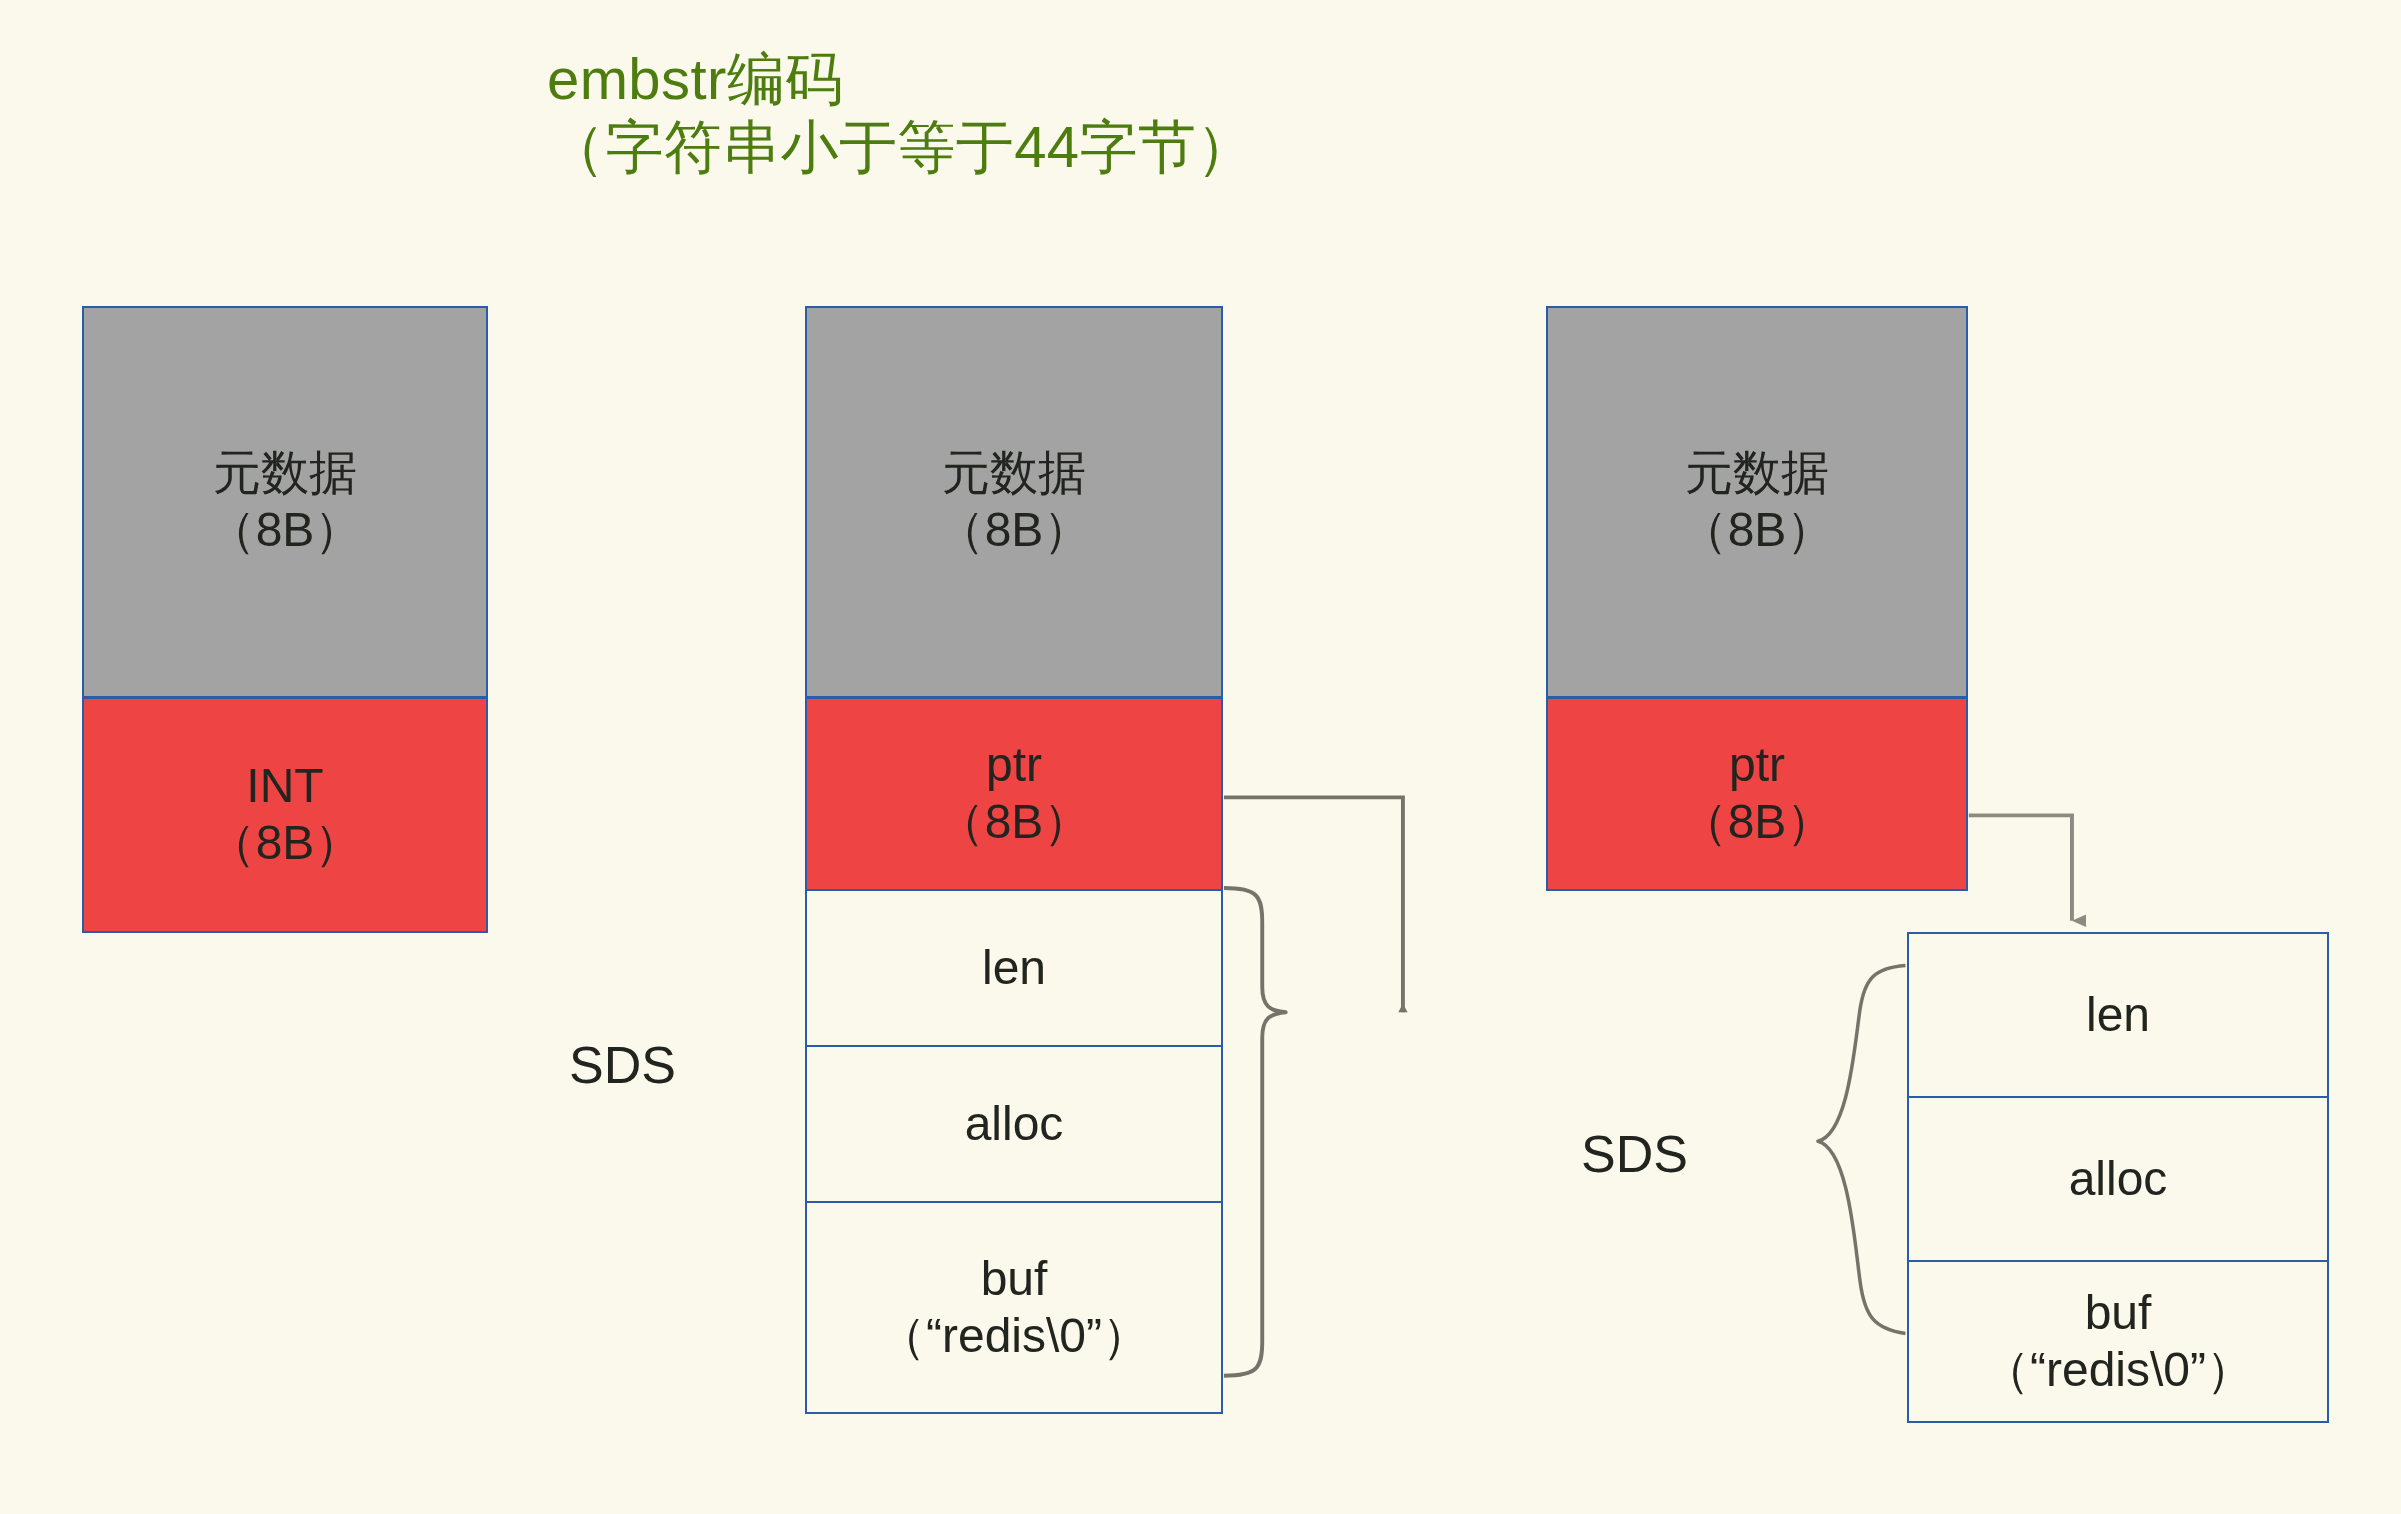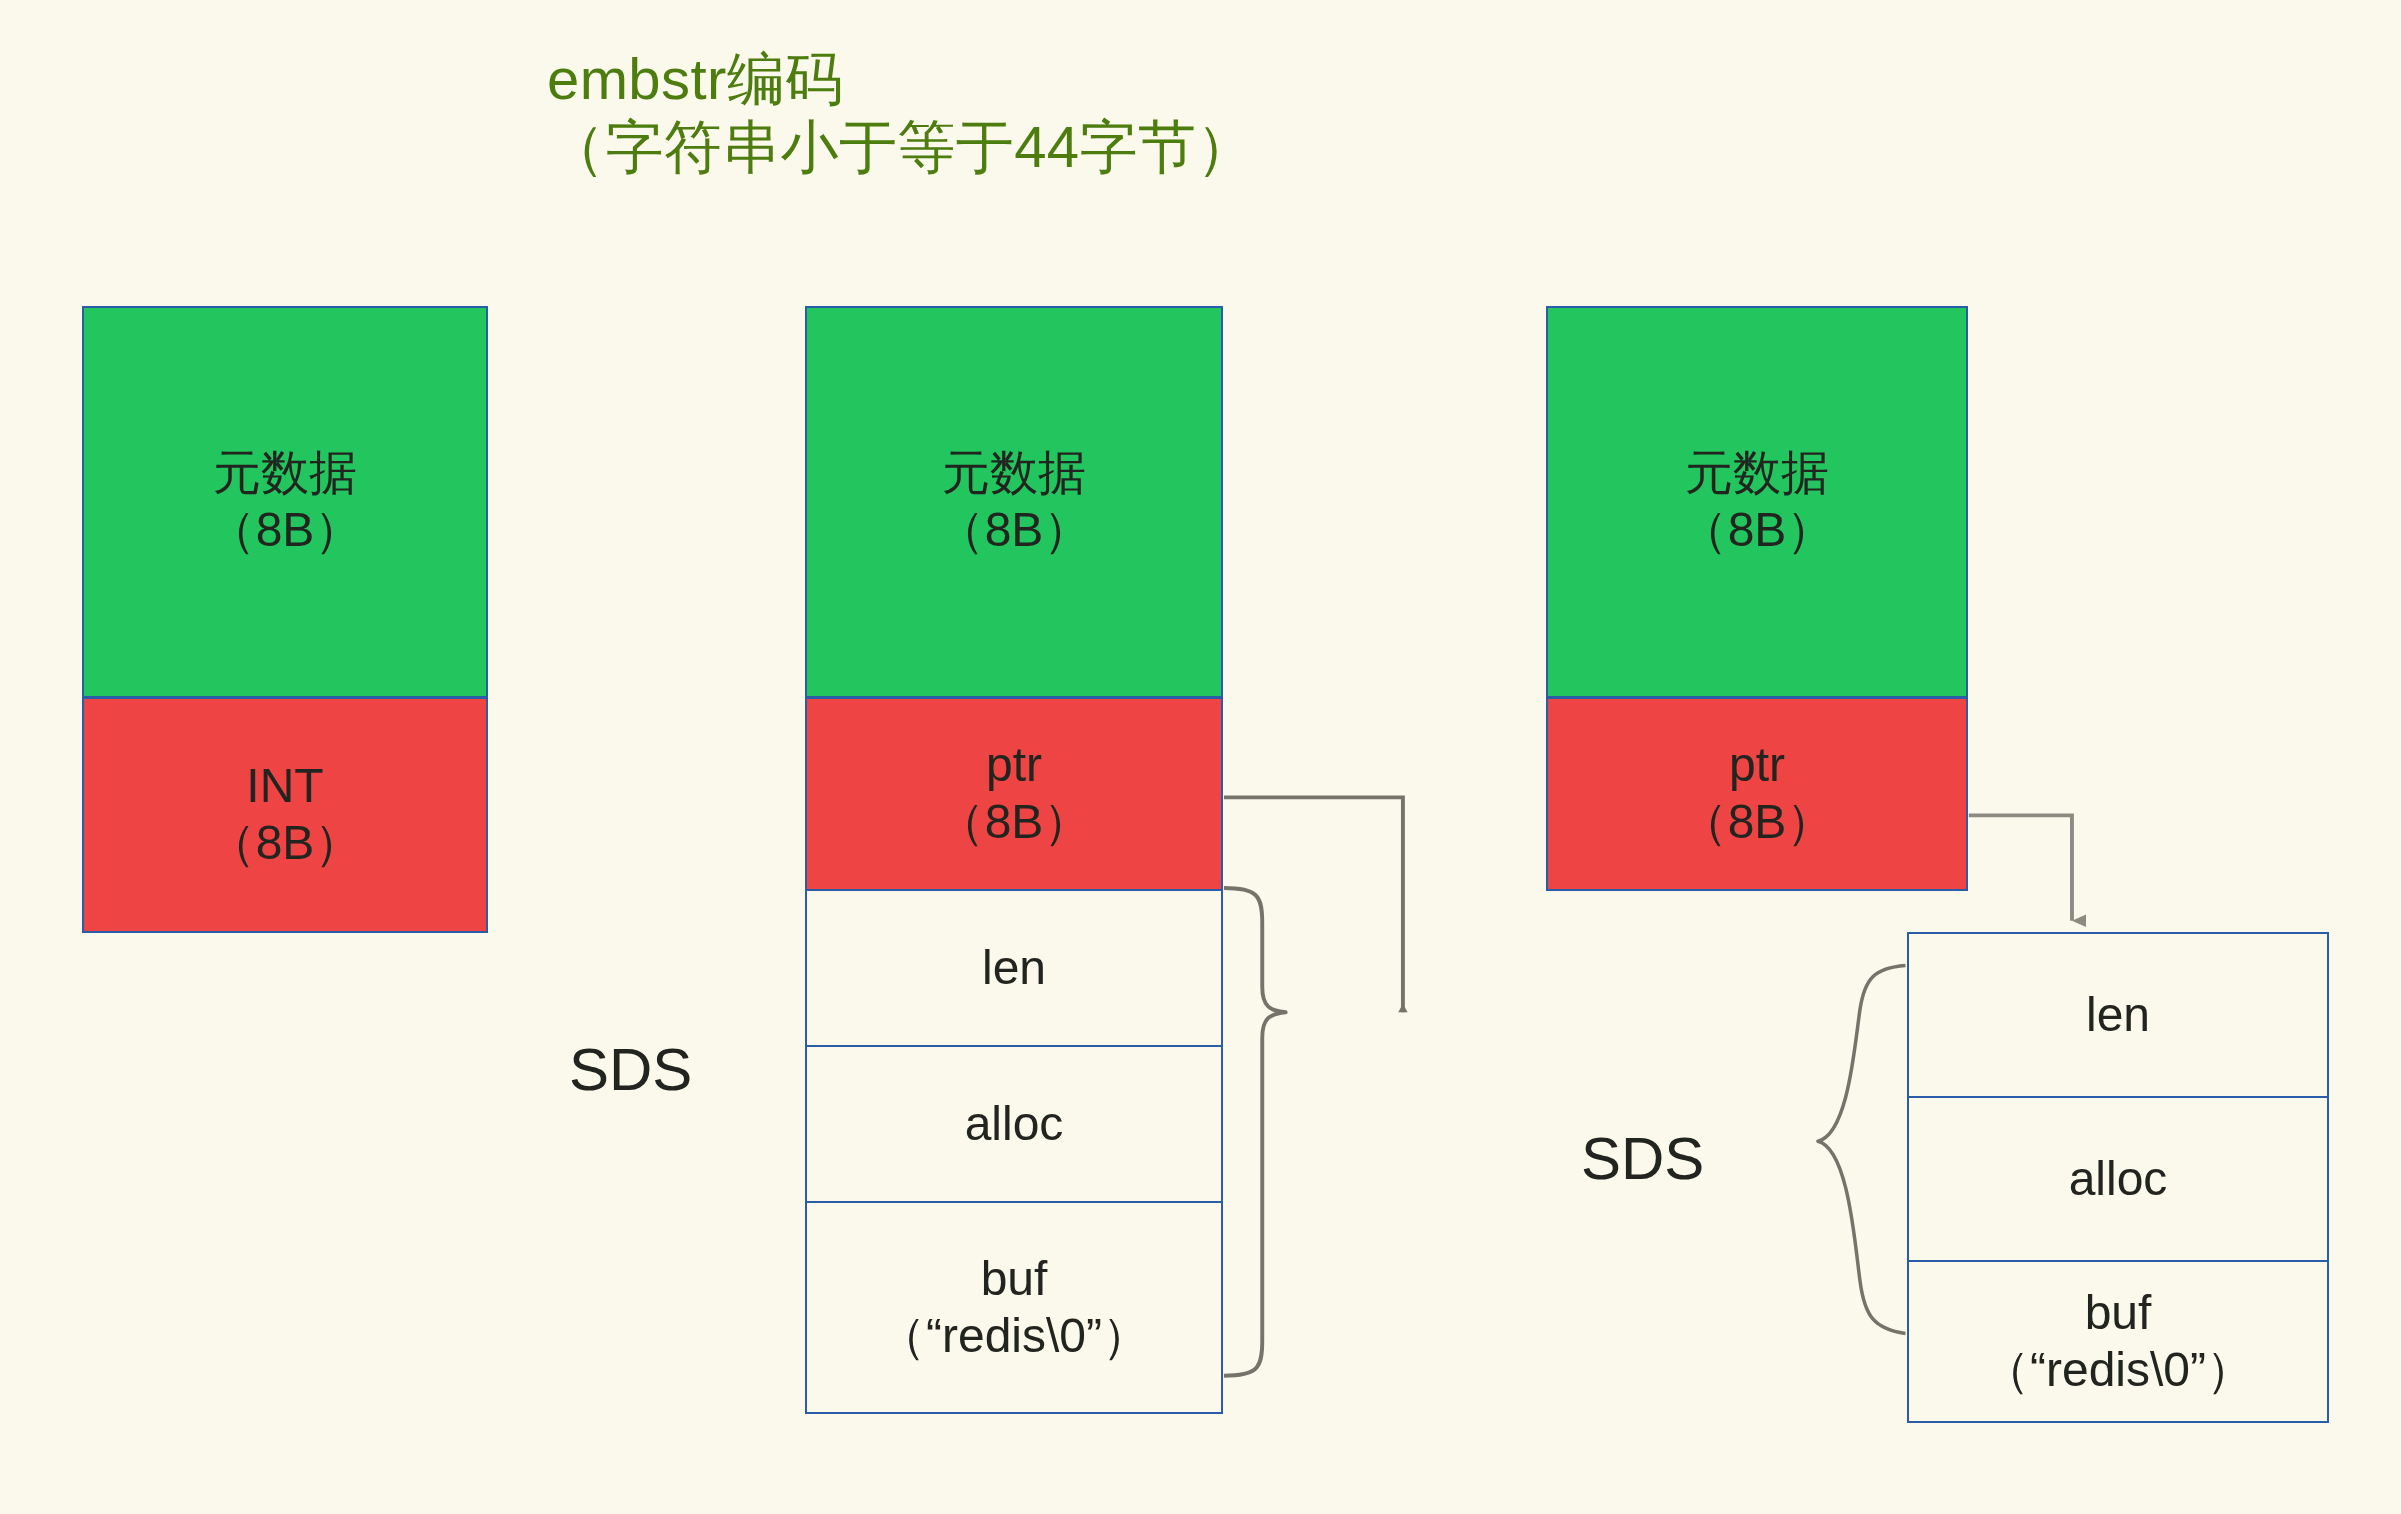--- a/index.html
+++ b/index.html
@@ -41,21 +41,21 @@
     flex-direction: column;
     align-items: center;
     justify-content: center;
     font-size: 48px;
     line-height: 1.18;
     text-align: center;
     color: #22241f;
     background: #fbf9ec;
   }
   .cell .ln { display: block; white-space: nowrap; }
-  .cell.green  { background: #22c55e; }
+  .cell.green  { background: #a3a3a3; }
   .cell.yellow { background: #ef4444; }
 
   
   #box1-meta { left: 82px; top: 306px; width: 406px; height: 392px; }
   #box1-int  { left: 82px; top: 697px; width: 406px; height: 236px; }
 
   
   #box2-meta  { left: 805px; top: 306px; width: 418px; height: 392px; }
   #box2-ptr   { left: 805px; top: 697px; width: 418px; height: 194px; }
   #box2-len   { left: 805px; top: 889px; width: 418px; height: 158px; }
@@ -65,21 +65,21 @@
   
   #box3-meta  { left: 1546px; top: 306px; width: 422px; height: 392px; }
   #box3-ptr   { left: 1546px; top: 697px; width: 422px; height: 194px; }
   #box3-len   { left: 1907px; top: 932px; width: 422px; height: 166px; }
   #box3-alloc { left: 1907px; top: 1096px; width: 422px; height: 166px; }
   #box3-buf   { left: 1907px; top: 1260px; width: 422px; height: 163px; }
 
   
   .sds-label {
     position: absolute;
-    font-size: 60px;
+    font-size: 52px;
     color: #22241f;
     white-space: nowrap;
   }
   #sds-label-embstr { left: 569px;  top: 1035px; }
   #sds-label-raw    { left: 1581px; top: 1124px; }
 
   
   #connectors {
     position: absolute;
     left: 0; top: 0;

